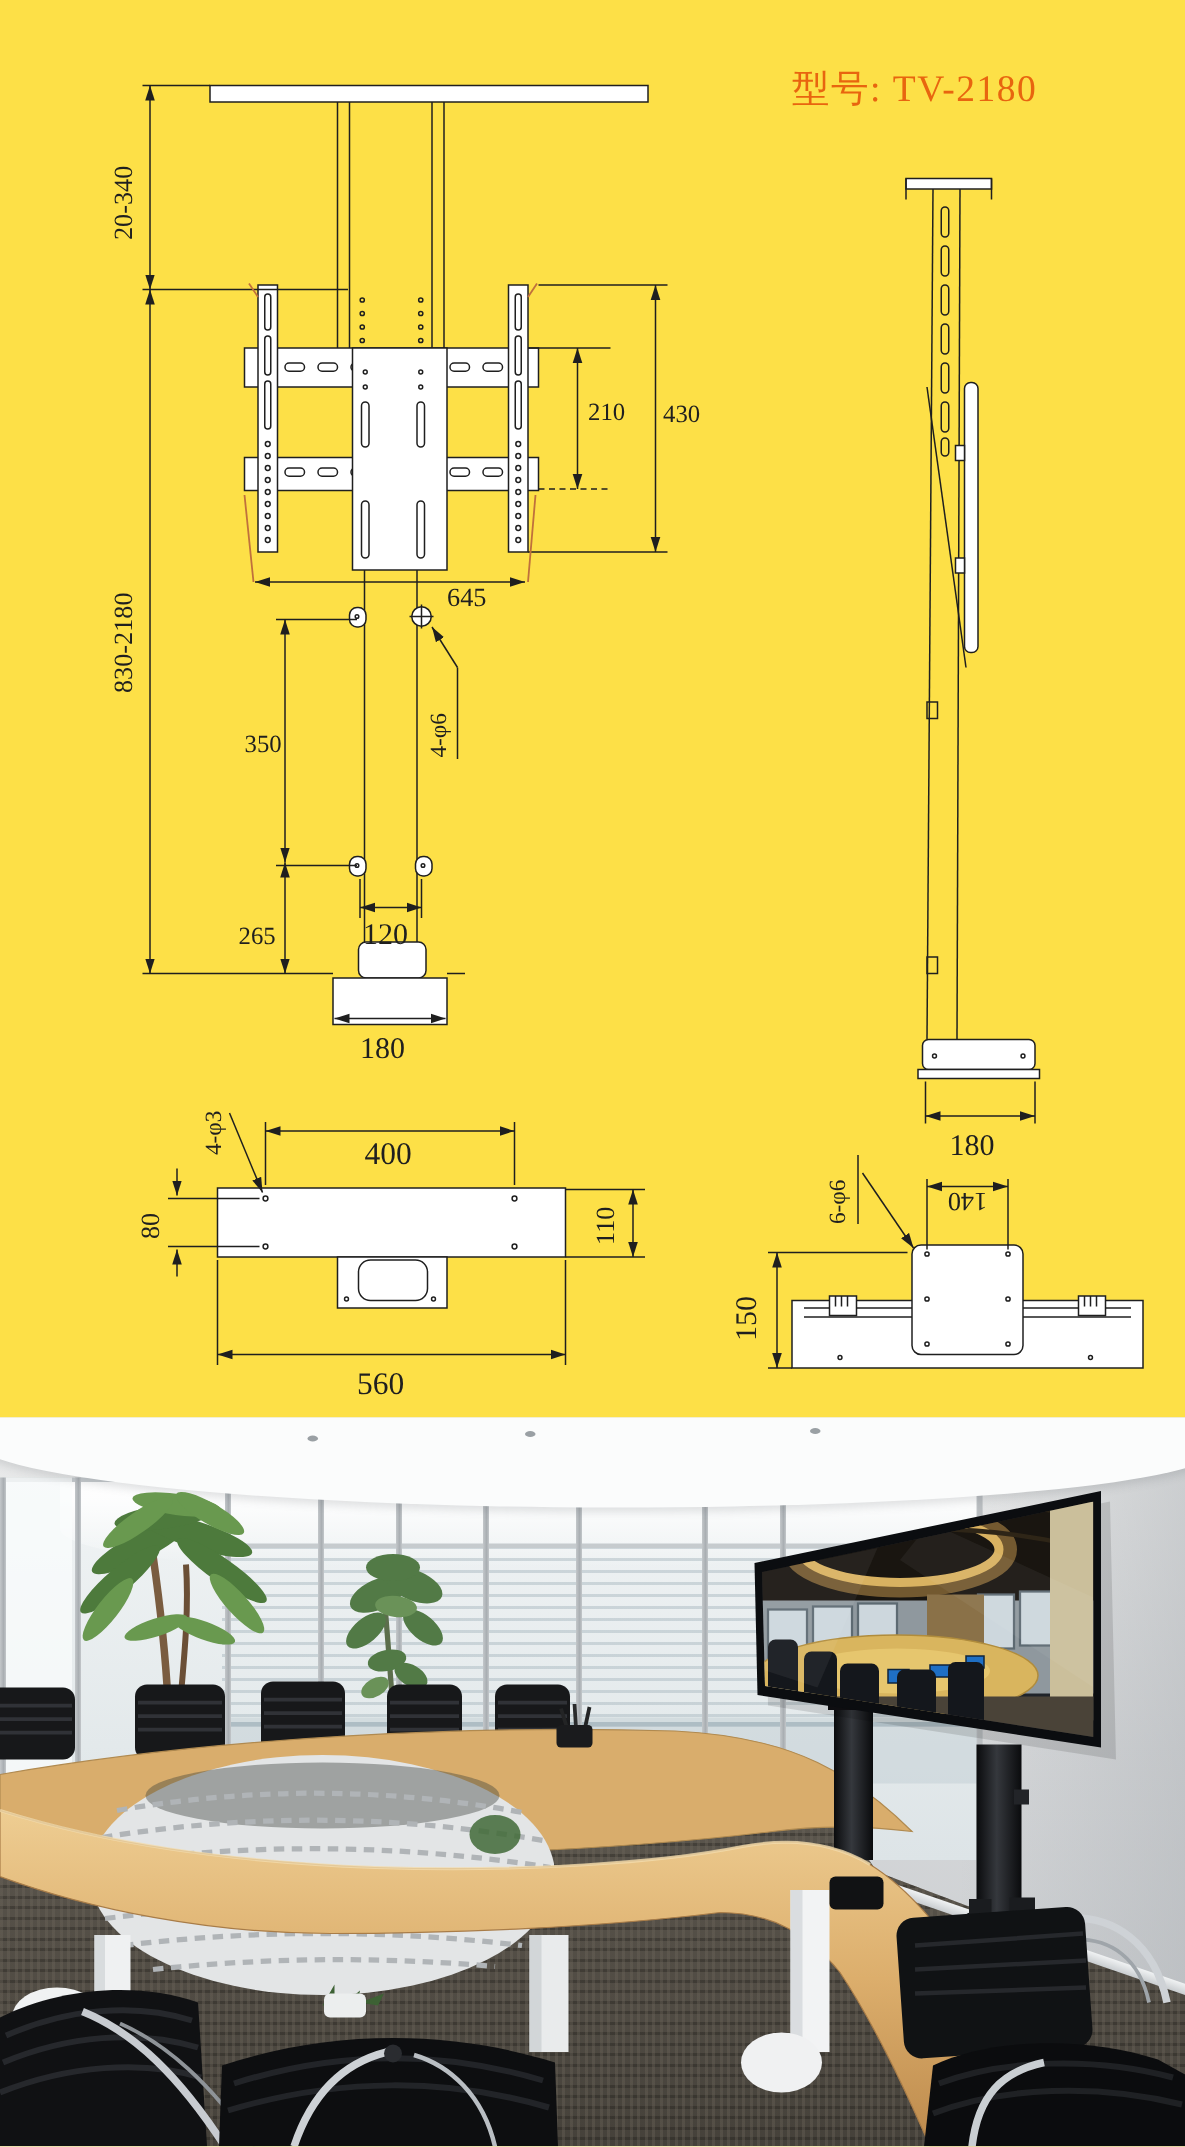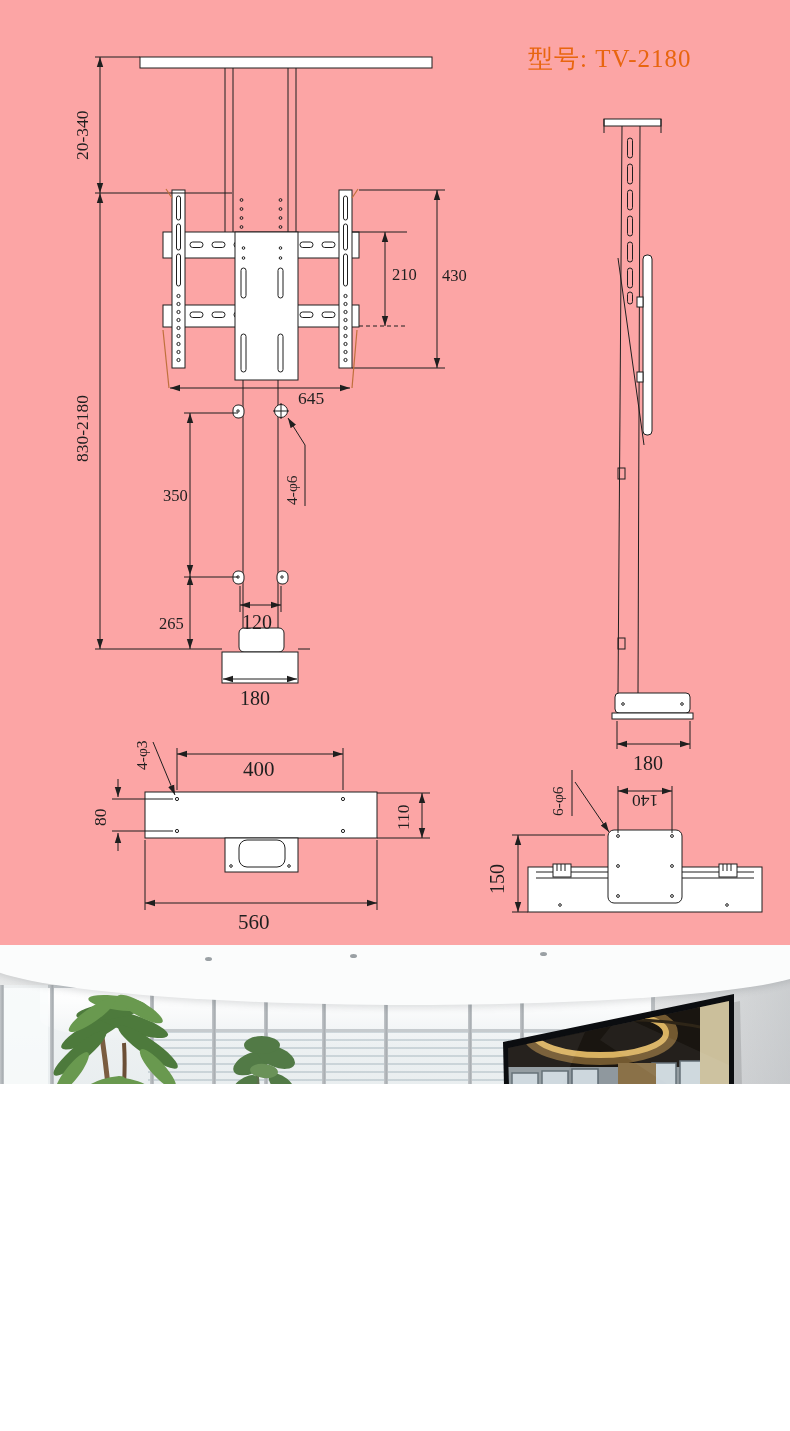--- a/index.html
+++ b/index.html
@@ -1,16 +1,16 @@
 <!DOCTYPE html>
 <html><head>
 <meta charset="utf-8">
 <style>
   html,body{margin:0;padding:0;background:#fff;}
-  .page{position:relative;width:790px;height:1084px;background:#fca5a5;overflow:hidden;
+  .page{position:relative;width:790px;height:1431px;background:#fde047;overflow:hidden;
         font-family:"Liberation Serif","DejaVu Serif",serif;}
   svg text{fill:#1f1f1f;font-family:"Liberation Serif","DejaVu Serif",serif;}
   .t15{font-size:15.5px}.t16{font-size:16.5px}.t17{font-size:17.5px}.t20{font-size:20px}.t21{font-size:21px}
   .title-text{font-size:25px;fill:#e8650f;letter-spacing:1px;}
   .ln{stroke:#1f1f1f;stroke-width:1;fill:none}
   .lnf{stroke:#1f1f1f;stroke-width:1;fill:#ffffff}
   .ext{stroke:#c0703c;stroke-width:1.2;fill:none}
   .dash{stroke-dasharray:4 3}
   
   .photo{position:absolute;left:0;top:945px;width:790px;height:486px;overflow:hidden;background:#d6d8da;}

